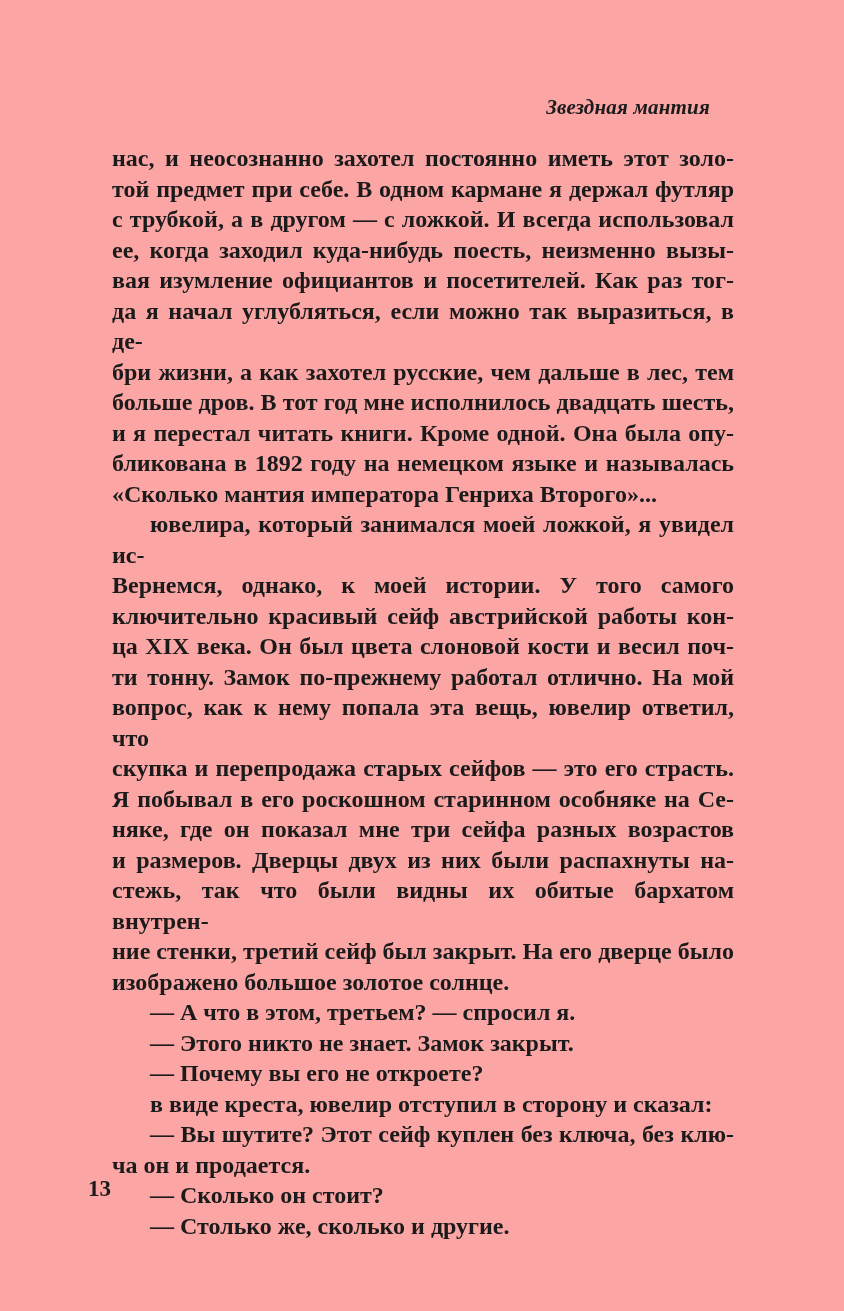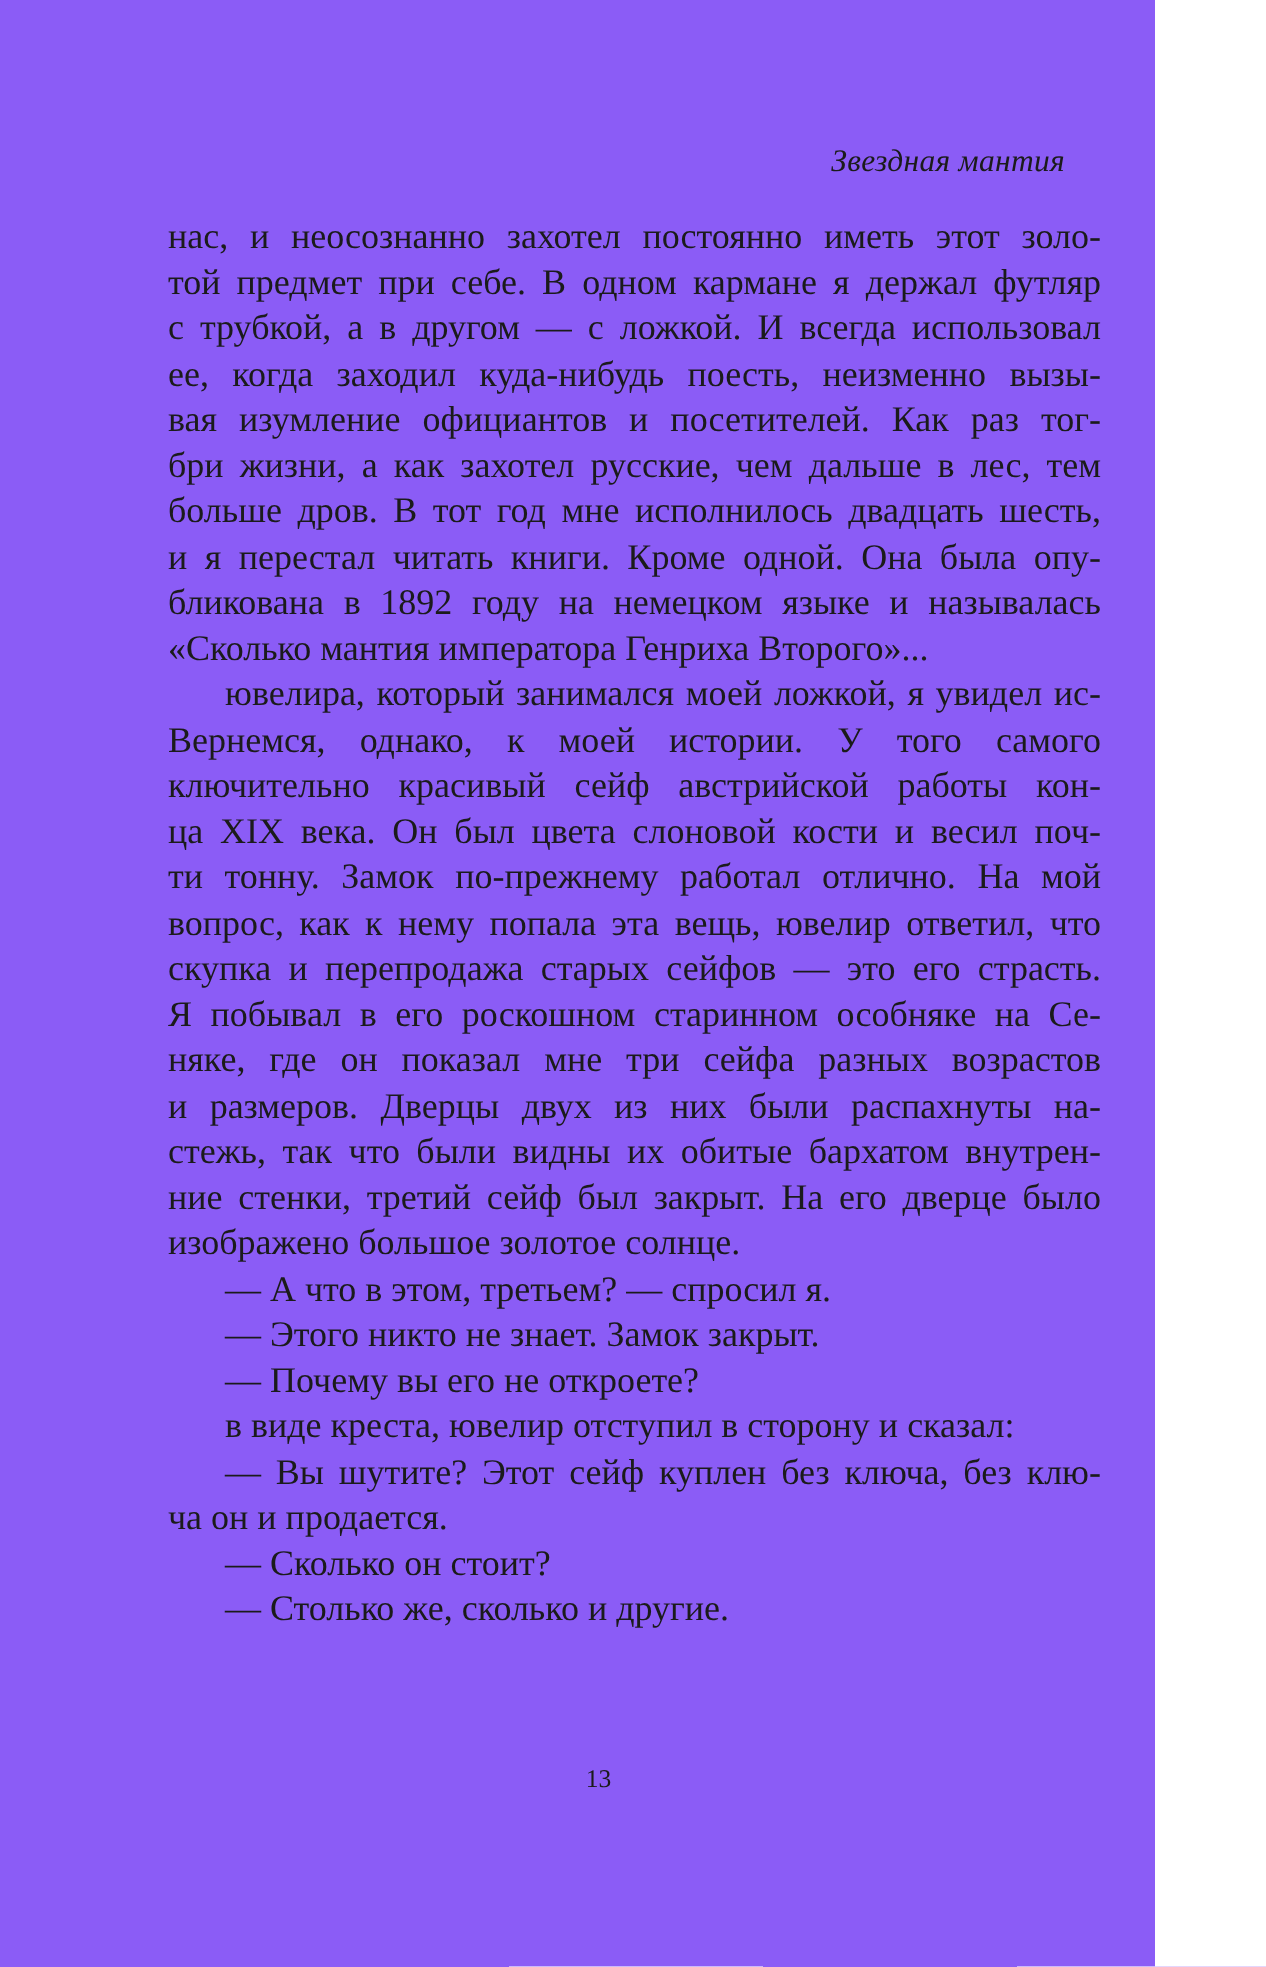--- a/index.html
+++ b/index.html
@@ -2,26 +2,27 @@
 <html><head>
 <meta charset="utf-8">
 <style>
   html, body {
     margin: 0;
     padding: 0;
     background: #ffffff;
   }
   .book-page {
     position: relative;
-    width: 770px;
+    width: 844px;
     height: 1311px;
-    background: #8b5cf6;
+    background: #fca5a5;
     font-family: "Liberation Serif", serif;
     color: #1b1b1b;
     overflow: hidden;
+    font-weight: bold;
   }
   .running-header {
     position: absolute;
     top: 95px;
     left: 88px;
     width: 622px;
     text-align: right;
     font-style: italic;
     font-size: 21px;
     letter-spacing: 0.2px;
@@ -48,37 +49,38 @@
     text-align-last: left;
   }
   .para.indent .line:first-child {
     text-indent: 38px;
   }
   .page-number {
     position: absolute;
     top: 1176px;
     left: 88px;
     width: 622px;
-    text-align: center;
-    font-size: 17px;
+    text-align: left;
+    font-size: 23px;
   }
 </style>
 </head>
 <body>
 
 <div class="book-page">
   <div class="running-header">Звездная мантия</div>
 
   <div class="text-block">
       <p class="para">
         <span class="line">нас, и неосознанно захотел постоянно иметь этот золо-</span>
         <span class="line">той предмет при себе. В одном кармане я держал футляр</span>
         <span class="line">с трубкой, а в другом — с ложкой. И всегда использовал</span>
         <span class="line">ее, когда заходил куда-нибудь поесть, неизменно вызы-</span>
         <span class="line">вая изумление официантов и посетителей. Как раз тог-</span>
+        <span class="line">да я начал углубляться, если можно так выразиться, в де-</span>
         <span class="line">бри жизни, а как захотел русские, чем дальше в лес, тем</span>
         <span class="line">больше дров. В тот год мне исполнилось двадцать шесть,</span>
         <span class="line">и я перестал читать книги. Кроме одной. Она была опу-</span>
         <span class="line">бликована в 1892 году на немецком языке и называлась</span>
         <span class="line">«Сколько мантия императора Генриха Второго»...</span>
       </p>
       <p class="para indent">
         <span class="line">ювелира, который занимался моей ложкой, я увидел ис-</span>
         <span class="line">Вернемся, однако, к моей истории. У того самого</span>
         <span class="line">ключительно красивый сейф австрийской работы кон-</span>

